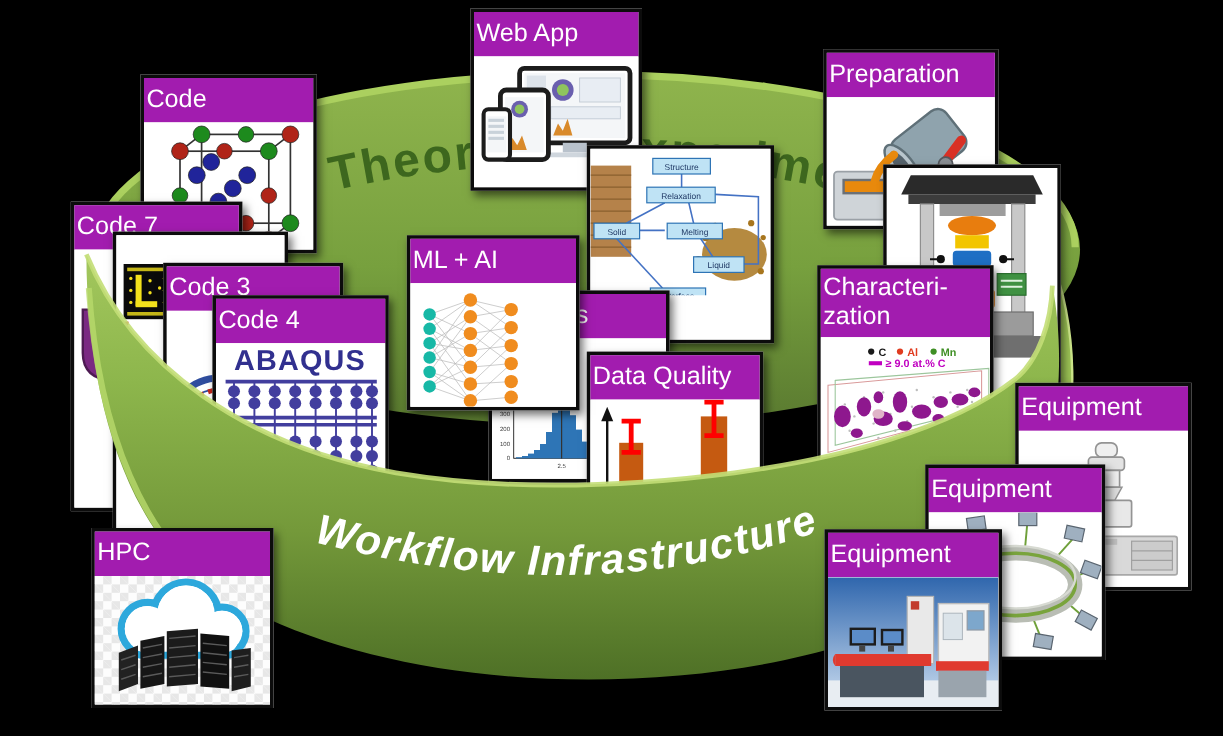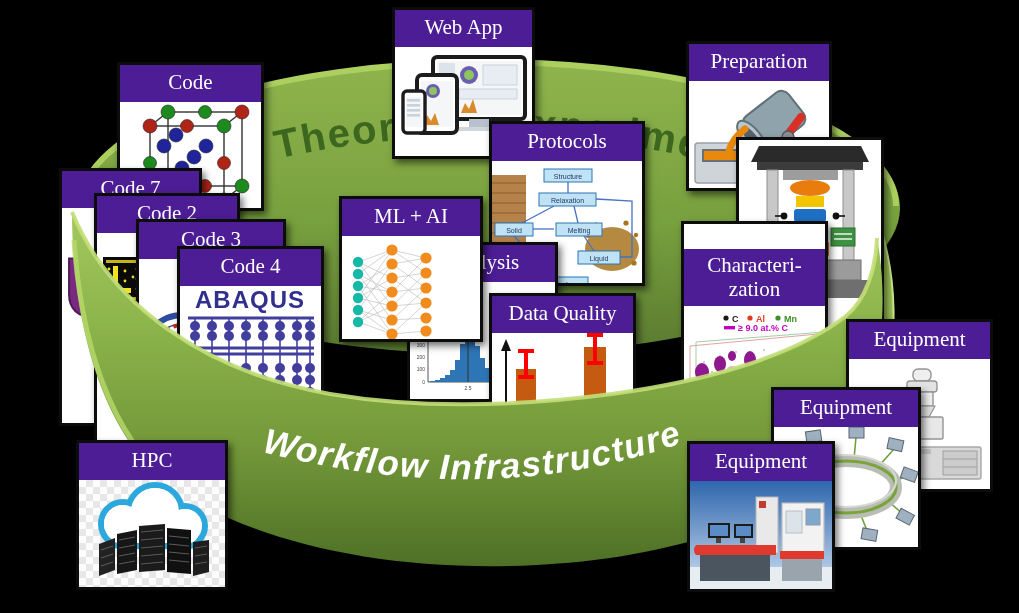--- a/index.html
+++ b/index.html
@@ -1,23 +1,23 @@
 <!DOCTYPE html>
 <html><head>
 <meta charset="utf-8">
 <style>
   html,body{margin:0;padding:0;background:#000;}
   #canvas{position:relative;width:1019px;height:613px;background:#000;overflow:hidden;
           font-family:"Liberation Sans",sans-serif;}
   .layer{position:absolute;left:0;top:0;}
   .card{position:absolute;background:#fff;border:3px solid #0c0c0c;box-sizing:border-box;
         display:flex;flex-direction:column;box-shadow:3px 4px 7px rgba(0,0,0,.55);}
-  .hd{background:#4c1d95;color:#fff;text-align:center;font-size:21px;line-height:1.12;
-      padding:6px 2px 7px;flex:0 0 auto;white-space:nowrap;font-family:Liberation Serif, serif;}
-  .hd.two{white-space:normal;line-height:1.15;padding:4px 2px 5px;margin-top:25px;}
+  .hd{background:#a21caf;color:#fff;font-size:21px;line-height:1.12;
+      padding:6px 2px 7px;flex:0 0 auto;white-space:nowrap;}
+  .hd.two{white-space:normal;line-height:1.15;padding:4px 2px 5px;}
   .bd{flex:1 1 auto;position:relative;overflow:hidden;background:#fff;}
   .bd svg{position:absolute;left:0;top:0;}
   .checker{background-color:#fdfdfd;
     background-image:linear-gradient(45deg,#e7e7e7 25%,transparent 25%,transparent 75%,#e7e7e7 75%),
                      linear-gradient(45deg,#e7e7e7 25%,transparent 25%,transparent 75%,#e7e7e7 75%);
     background-size:14px 14px;background-position:0 0,7px 7px;}
   .flowlbl{font-size:7px;fill:#1f3864;}
   .ticklbl{font-size:5px;fill:#444;}
   .legendlbl{font-size:9px;font-weight:bold;}
 </style>
@@ -91,21 +91,20 @@
   <div class="card" style="left:59px;top:168px;width:143px;height:258px;z-index:11">
     <div class="hd">Code 7</div>
     <div class="bd">
       <svg width="137" height="215" viewBox="0 0 137 215">
         <text x="2" y="108" font-size="84" font-weight="bold" fill="#7a2982" stroke="#4d1a52" stroke-width="2">U</text>
       </svg>
     </div>
   </div>
 
   <div class="card" style="left:94px;top:193px;width:146px;height:262px;z-index:12">
-    <div class="hd">Code 2</div>
     <div class="bd">
       <svg width="140" height="219" viewBox="0 0 140 219">
         <rect x="6" y="24" width="40" height="46" fill="#0a0a0a"></rect>
         <g fill="#f3e11c">
           <rect x="9" y="27" width="34" height="3" opacity="0.8"></rect>
           <rect x="9" y="64" width="34" height="3" opacity="0.8"></rect>
           <rect x="16" y="33" width="5" height="26"></rect>
             <rect x="16" y="55" width="18" height="5"></rect>
           <circle cx="12" cy="36" r="1.4"></circle>
             <circle cx="40" cy="36" r="1.4"></circle>
@@ -231,21 +230,20 @@
         <rect x="11" y="50" width="16" height="30" fill="#f4f6f8"></rect>
         <rect x="12" y="52" width="13" height="2.6" fill="#c9d2da"></rect>
           <rect x="12" y="57" width="13" height="2.6" fill="#c9d2da"></rect>
         <rect x="12" y="62" width="13" height="2.6" fill="#c9d2da"></rect>
           <rect x="12" y="67" width="13" height="2.6" fill="#c9d2da"></rect>
       </svg>
     </div>
   </div>
 
   <div class="card" style="left:489px;top:121px;width:156px;height:165px;z-index:15">
-    <div class="hd">Protocols</div>
     <div class="bd">
       <svg width="150" height="122" viewBox="0 0 150 122">
         <rect x="0" y="14" width="34" height="76" fill="#b5824a"></rect>
         <g stroke="#8a5f2e" stroke-width="1">
             <line x1="0" y1="22" x2="34" y2="22"></line>
             <line x1="0" y1="32" x2="34" y2="32"></line>
         <line x1="0" y1="42" x2="34" y2="42"></line>
             <line x1="0" y1="52" x2="34" y2="52"></line>
             <line x1="0" y1="62" x2="34" y2="62"></line>
         <line x1="0" y1="72" x2="34" y2="72"></line>

